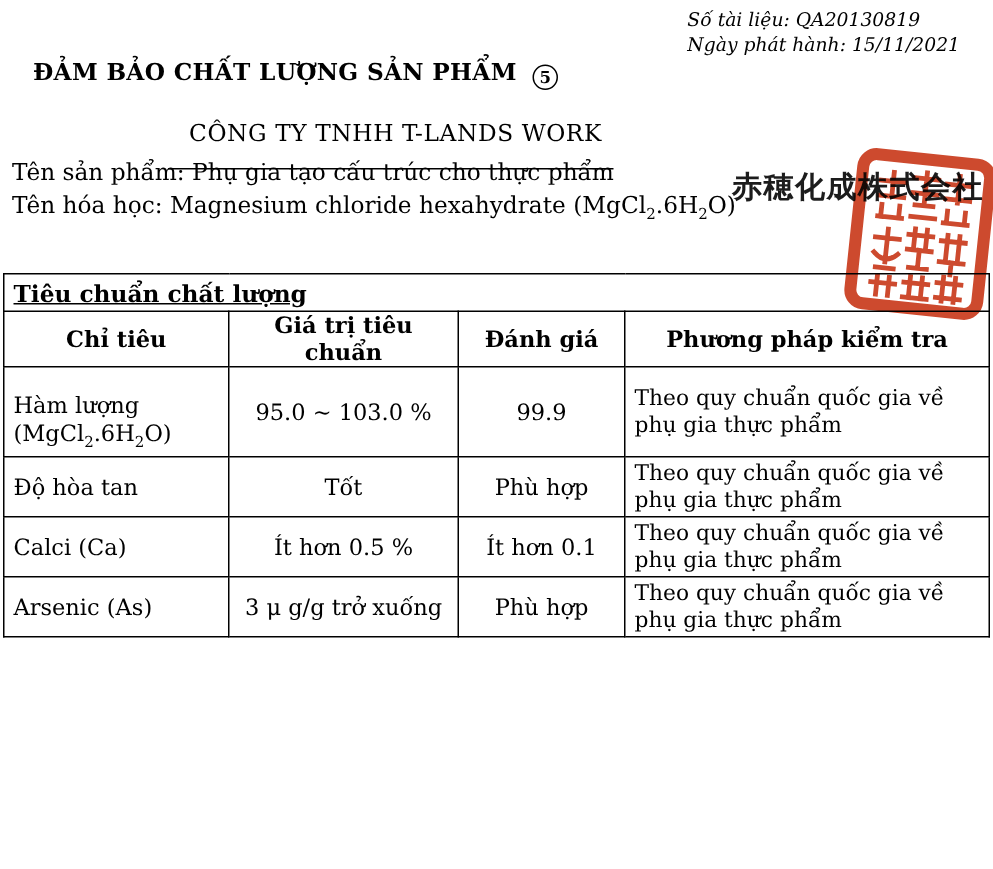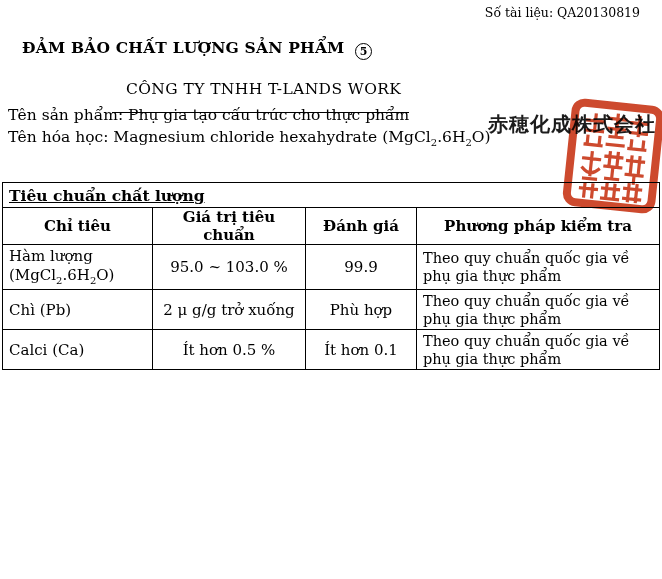--- a/index.html
+++ b/index.html
@@ -1,20 +1,20 @@
 <!DOCTYPE html>
 <html><head>
 <meta charset="utf-8">
 <style>
   html,body{margin:0;padding:0;}
   body{
     width:662px;height:579px;background:#ffffff;position:relative;overflow:hidden;
     font-family:"DejaVu Serif","Liberation Serif",serif;color:#000;
   }
-  .meta{position:absolute;top:5px;right:22px;text-align:left;font-size:12.5px;line-height:1.35;}
+  .meta{position:absolute;top:5px;right:22px;text-align:left;font-size:12.5px;line-height:1.35;font-style:italic;}
   .doc-title{position:absolute;top:38px;left:22px;font-size:15.5px;font-weight:bold;letter-spacing:.2px;white-space:nowrap;}
   .circled-num{
     display:inline-block;width:15px;height:15px;border:1.7px solid #000;border-radius:50%;
     font-size:11px;line-height:15px;text-align:center;font-weight:bold;vertical-align:-2px;margin-left:5px;
   }
   .company{
     position:absolute;top:80px;left:112px;font-size:15.5px;
     border-bottom:1.4px solid #000;padding:0 8px 14px 14px;letter-spacing:.4px;white-space:nowrap;
   }
   .product-line{position:absolute;left:8px;font-size:15.5px;white-space:nowrap;}
@@ -37,27 +37,28 @@
   td.section{height:24px;font-weight:bold;padding-left:7px;}
   td.section span{text-decoration:underline;font-size:15.5px;margin-top:20px;}
   tr.hdr td{height:26px;text-align:center;font-weight:bold;font-size:15px;margin-top:28px;}
   tr.row td{height:39px;}
   td.c0{text-align:left;padding-left:8px;}
   td.c1,td.c2{text-align:center;}
   td.c3{
     text-align:left;font-size:14.5px;line-height:1.25;
     white-space:pre-line;padding:2px 4px 2px 6px;vertical-align:middle;
   }
-  td.c0.twoline{line-height:1.25;font-size:15px;padding-top:2px;padding-bottom:2px;}
+  td.c0.twoline{line-height:1.25;font-size:15px;padding-top:16px;padding-bottom:2px;}
 </style>
 </head>
 <body>
 
 <div class="meta">
   <div>Số tài liệu: QA20130819</div>
+  <div>Ngày phát hành: 15/11/2021</div>
 </div>
 
 <div class="doc-title">
   <span>ĐẢM BẢO CHẤT LƯỢNG SẢN PHẨM</span>
   <span class="circled-num">5</span>
 </div>
 
 <div class="company">CÔNG TY TNHH T-LANDS WORK</div>
 
 <div class="product-line l1">Tên sản phẩm: Phụ gia tạo cấu trúc cho thực phẩm</div>
@@ -106,27 +107,34 @@
       <td class="c0 twoline">
         <span>Hàm lượng</span><br>
         <span>(MgCl</span><sub>2</sub><span>.6H</span><sub>2</sub><span>O)</span>
       </td>
       <td class="c1">95.0 ~ 103.0 %</td>
       <td class="c2">99.9</td>
       <td class="c3">Theo quy chuẩn quốc gia về
 phụ gia thực phẩm</td>
     </tr>
     <tr class="row">
-      <td class="c0">Chì (Pb)</td>
-      <td class="c1">2 μ g/g trở xuống</td>
+      <td class="c0">Độ hòa tan</td>
+      <td class="c1">Tốt</td>
       <td class="c2">Phù hợp</td>
       <td class="c3">Theo quy chuẩn quốc gia về
 phụ gia thực phẩm</td>
     </tr>
     <tr class="row">
       <td class="c0">Calci (Ca)</td>
       <td class="c1">Ít hơn 0.5 %</td>
       <td class="c2">Ít hơn 0.1</td>
       <td class="c3">Theo quy chuẩn quốc gia về
 phụ gia thực phẩm</td>
     </tr>
+    <tr class="row">
+      <td class="c0">Arsenic (As)</td>
+      <td class="c1">3 μ g/g trở xuống</td>
+      <td class="c2">Phù hợp</td>
+      <td class="c3">Theo quy chuẩn quốc gia về
+phụ gia thực phẩm</td>
+    </tr>
   </tbody>
 </table>
 
 </body></html>

